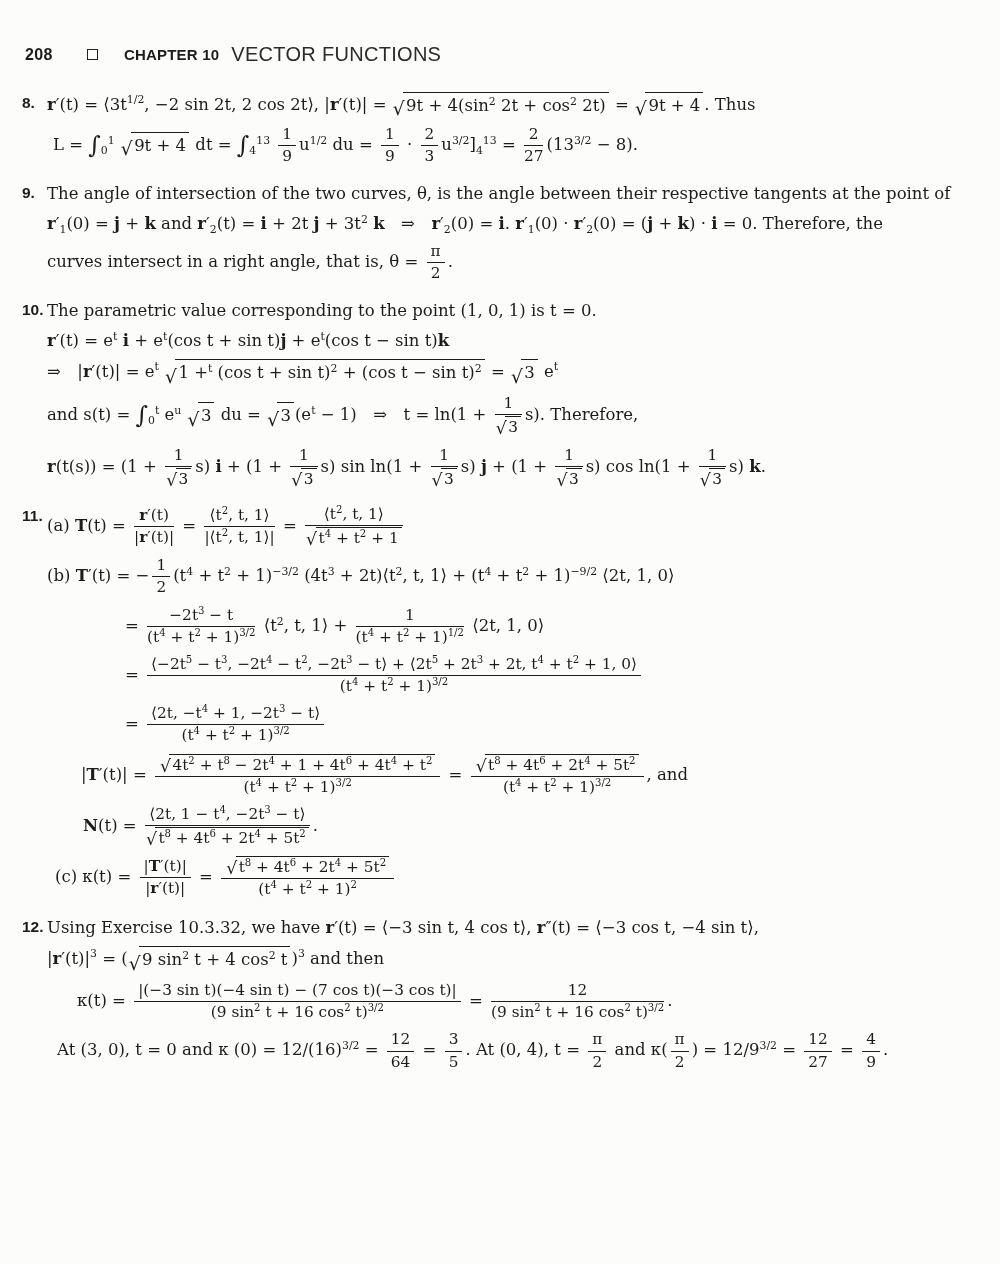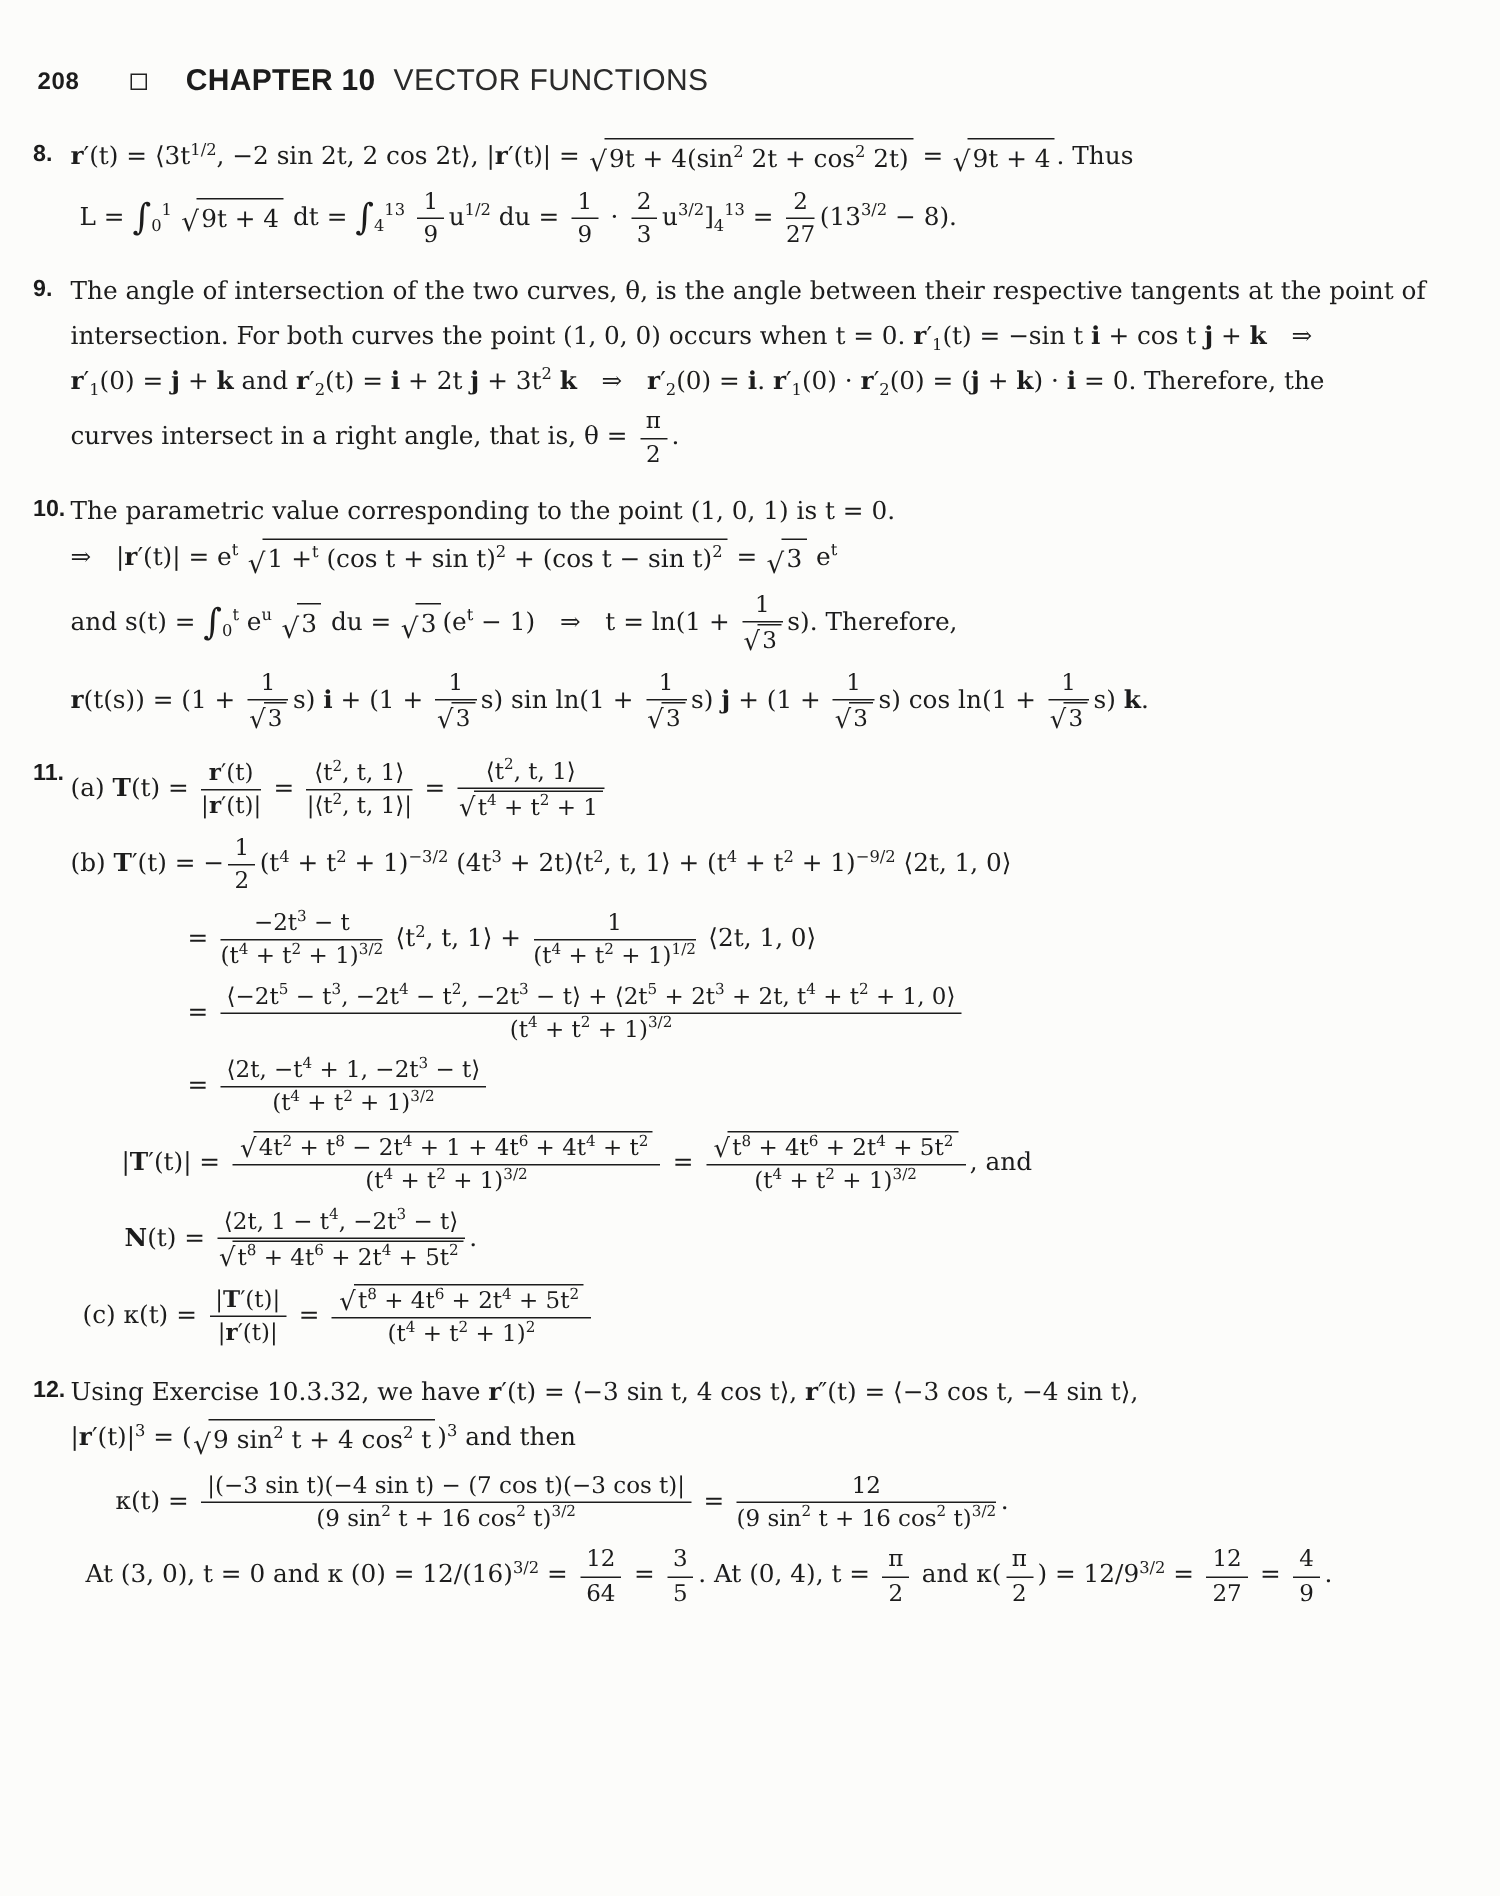--- a/index.html
+++ b/index.html
@@ -14,21 +14,21 @@
   .page { width: 896px; height: 1264px; padding: 13px 16px 0 25px; margin-top: 30px; }
 
   
   .pagehead {
     display: flex; align-items: center;
     font-family: "Liberation Sans", "DejaVu Sans", sans-serif;
     margin-bottom: 26px;
   }
   .pageno { font-weight: 700; font-size: 16px; letter-spacing: .4px; }
   .sq { width: 11px; height: 11px; border: 1.6px solid #222; display: inline-block; margin: 0 26px 0 34px; }
-  .chlabel { font-weight: 700; font-size: 20px; letter-spacing: .2px; margin-right: 12px; }
+  .chlabel { font-weight: 700; font-size: 15px; letter-spacing: .2px; margin-right: 12px; }
   .chtitle { font-weight: 400; font-size: 20px; color: #2b2b2b; letter-spacing: .3px; }
 
   
   .problem { position: relative; padding-left: 22px; margin-bottom: 16px; }
   .pnum {
     position: absolute; left: -3px; top: 2px;
     font-family: "Liberation Sans", "DejaVu Sans", sans-serif;
     font-weight: 700; font-size: 15.5px;
   }
   .mline { white-space: nowrap; line-height: 1.5; margin-bottom: 5px; }
@@ -82,30 +82,30 @@
             <span class="num">2</span>
             <span class="den">3</span>
           </span>u<sup>3/2</sup>]<sub>4</sub><sup>13</sup> = <span class="frac">
             <span class="num">2</span>
             <span class="den">27</span>
           </span>(13<sup>3/2</sup> − 8).</div>
       </section>
       <section class="problem">
         <span class="pnum">9.</span>
         <div class="mline">The angle of intersection of the two curves, θ, is the angle between their respective tangents at the point of</div>
-        <div class="mline">intersection. For both curves the point (1, 0, 0) occurs when t = 0. <b>r</b>′<sub>1</sub>(t) = −sin t <b>i</b> + cos t <b>j</b> + <b>k</b> ⇒</div>
         <div class="mline"><b>r</b>′<sub>1</sub>(0) = <b>j</b> + <b>k</b> and <b>r</b>′<sub>2</sub>(t) = <b>i</b> + 2t <b>j</b> + 3t<sup>2</sup> <b>k</b> ⇒ <b>r</b>′<sub>2</sub>(0) = <b>i</b>. <b>r</b>′<sub>1</sub>(0) · <b>r</b>′<sub>2</sub>(0) = (<b>j</b> + <b>k</b>) · <b>i</b> = 0. Therefore, the</div>
         <div class="mline">curves intersect in a right angle, that is, θ = <span class="frac">
             <span class="num">π</span>
             <span class="den">2</span>
           </span>.</div>
       </section>
       <section class="problem">
         <span class="pnum">10.</span>
         <div class="mline">The parametric value corresponding to the point (1, 0, 1) is t = 0.</div>
+        <div class="mline"><b>r</b>′(t) = e<sup>t</sup> <b>i</b> + e<sup>t</sup>(cos t + sin t)<b>j</b> + e<sup>t</sup>(cos t − sin t)<b>k</b></div>
         <div class="mline display">⇒ |<b>r</b>′(t)| = e<sup>t</sup> <span class="sqrt">
             <span class="rsign">√</span>
             <span class="rbody">1 +<sup>t</sup> (cos t + sin t)<sup>2</sup> + (cos t − sin t)<sup>2</sup></span>
           </span> = <span class="sqrt">
             <span class="rsign">√</span>
             <span class="rbody">3</span>
           </span> e<sup>t</sup></div>
         <div class="mline display">and s(t) = <span class="int">∫</span><sub>0</sub><sup>t</sup> e<sup>u</sup> <span class="sqrt">
             <span class="rsign">√</span>
             <span class="rbody">3</span>

